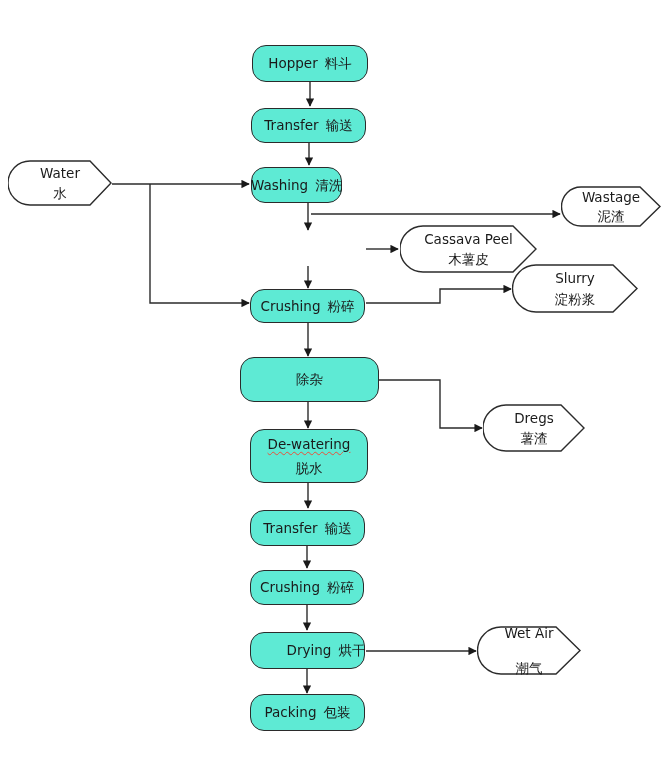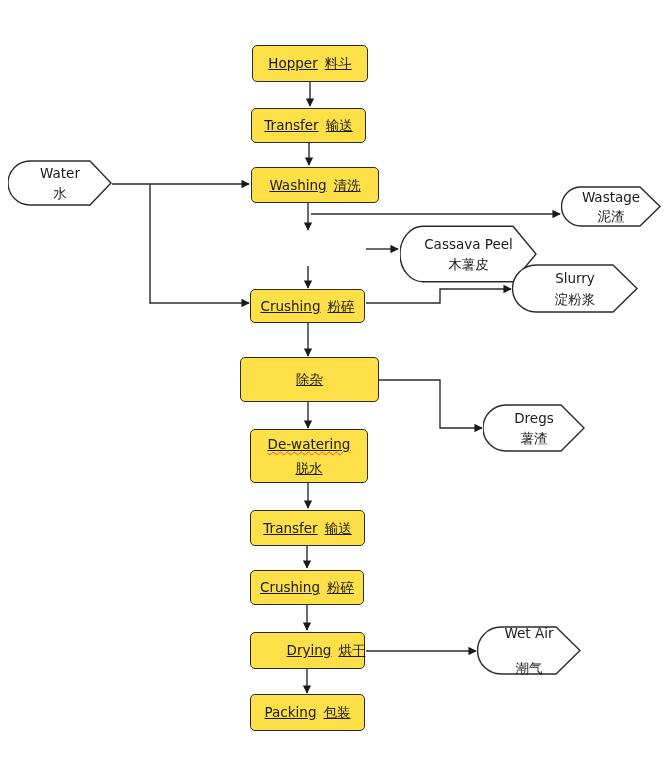--- a/index.html
+++ b/index.html
@@ -39,23 +39,22 @@
   .node .lbl { white-space: nowrap; }
   .node .lbl-zh { white-space: nowrap; }
   .node.inline .lbl-wrap {
     display: flex;
     gap: 7px;
     align-items: baseline;
     white-space: nowrap;
   }
   .proc {
     border: 1.2px solid #2b2b2b;
-    border-radius: 5px;
-    background: #fde047;
-    text-decoration: underline;
+    border-radius: 14px;
+    background: #5eead4;
   }
   .flagshape {
     background: transparent;
     border: none;
   }
   .flagshape .flag-svg {
     position: absolute;
     left: 0;
     top: 0;
     width: 100%;
@@ -113,21 +112,21 @@
     </div>
   </div>
 
   <div class="node proc inline" style="left:251px; top:108px; width:115px; height:35px;">
     <div class="lbl-wrap">
       <span class="lbl">Transfer</span>
       <span class="lbl-zh">输送</span>
     </div>
   </div>
 
-  <div class="node proc inline" style="left:251px; top:167px; width:128px; height:36px;">
+  <div class="node proc inline" style="left:251px; top:167px; width:91px; height:36px;">
     <div class="lbl-wrap">
       <span class="lbl">Washing</span>
       <span class="lbl-zh">清洗</span>
     </div>
   </div>
 
 
   <div class="node proc inline" style="left:250px; top:289px; width:115px; height:34px;">
     <div class="lbl-wrap">
       <span class="lbl">Crushing</span>
@@ -181,21 +180,21 @@
   </div>
 
   <div class="node flagshape" style="left:561px; top:186px; width:100px; height:41px;">
     <svg class="flag-svg" viewBox="0 0 100 41" preserveAspectRatio="none">
       <path d="M 20 1 L 79 1 L 99 20.5 L 79 40 L 20 40 A 19.5 19.5 0 0 1 20 1 Z" fill="#ffffff" stroke="#2b2b2b" stroke-width="1.4" vector-effect="non-scaling-stroke"></path>
     </svg>
     <span class="lbl">Wastage</span>
     <span class="lbl-zh" style="margin-top:1px;">泥渣</span>
   </div>
 
-  <div class="node flagshape" style="left:400px; top:225px; width:137px; height:58px;">
+  <div class="node flagshape" style="left:400px; top:225px; width:137px; height:48px;">
     <svg class="flag-svg" viewBox="0 0 137 48" preserveAspectRatio="none">
       <path d="M 23 1 L 113 1 L 136 24 L 113 47 L 23 47 A 23 23 0 0 1 23 1 Z" fill="#ffffff" stroke="#2b2b2b" stroke-width="1.4" vector-effect="non-scaling-stroke"></path>
     </svg>
     <span class="lbl">Cassava Peel</span>
     <span class="lbl-zh" style="margin-top:2px;">木薯皮</span>
   </div>
 
   <div class="node flagshape" style="left:512px; top:264px; width:126px; height:49px;justify-content:center;">
     <svg class="flag-svg" viewBox="0 0 126 49" preserveAspectRatio="none">
       <path d="M 24 1 L 101 1 L 125 24.5 L 101 48 L 24 48 A 23.5 23.5 0 0 1 24 1 Z" fill="#ffffff" stroke="#2b2b2b" stroke-width="1.4" vector-effect="non-scaling-stroke"></path>

